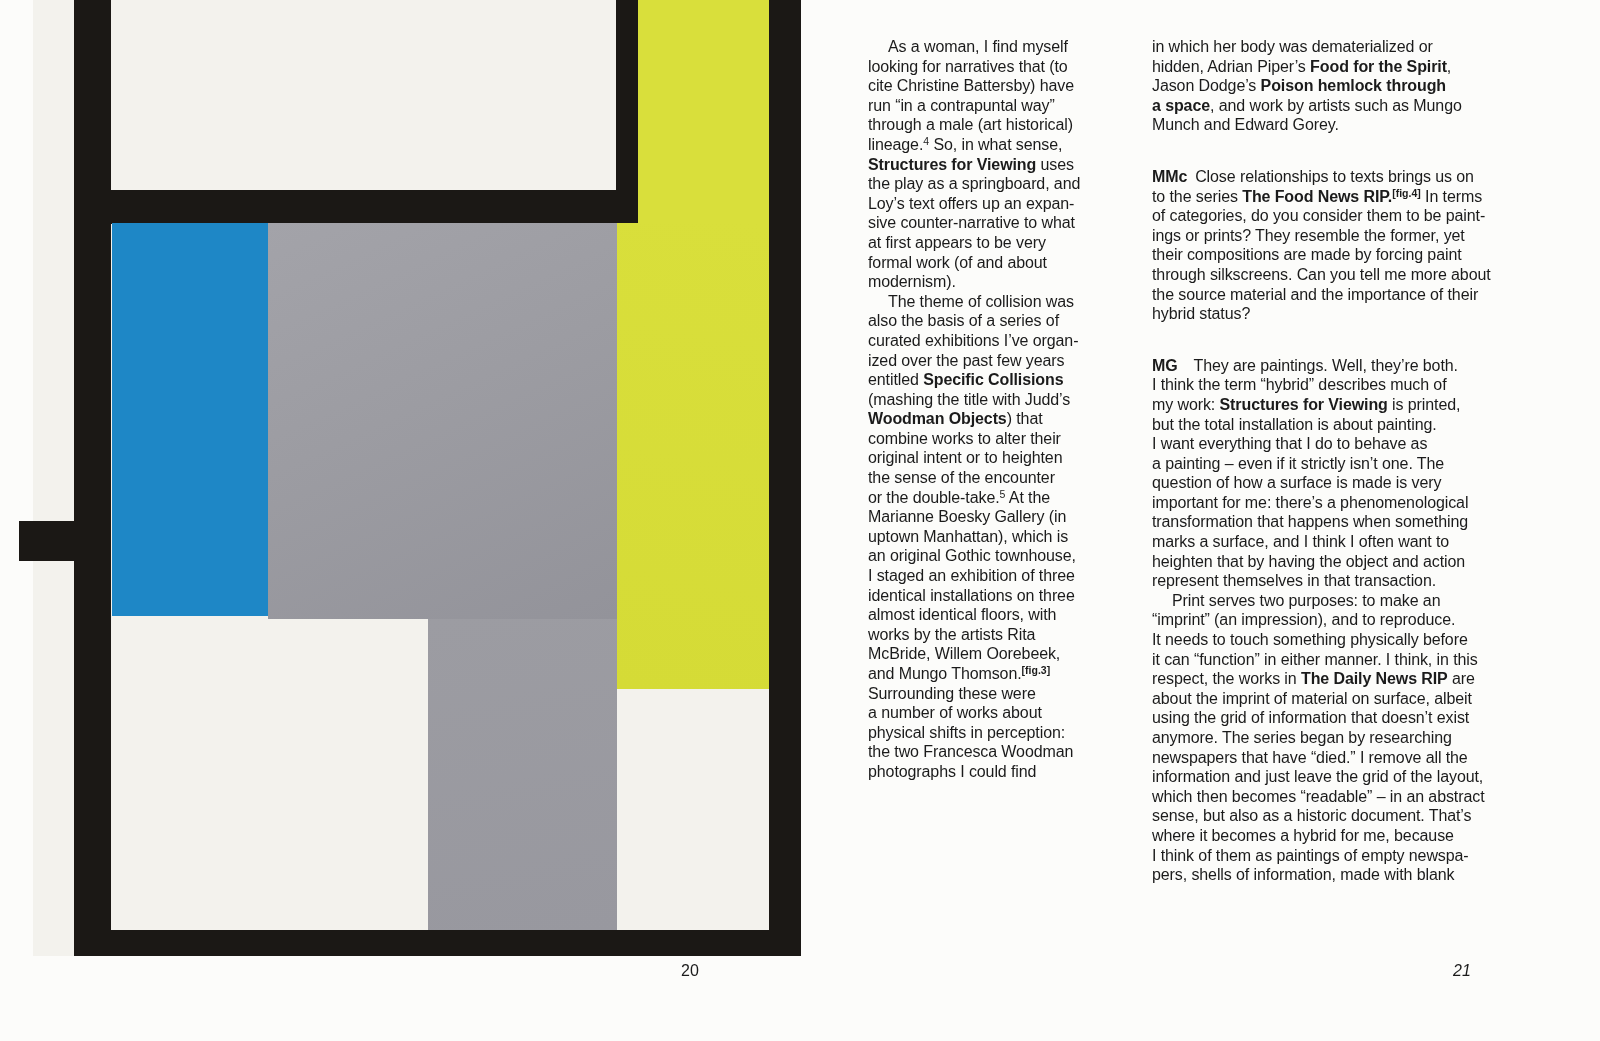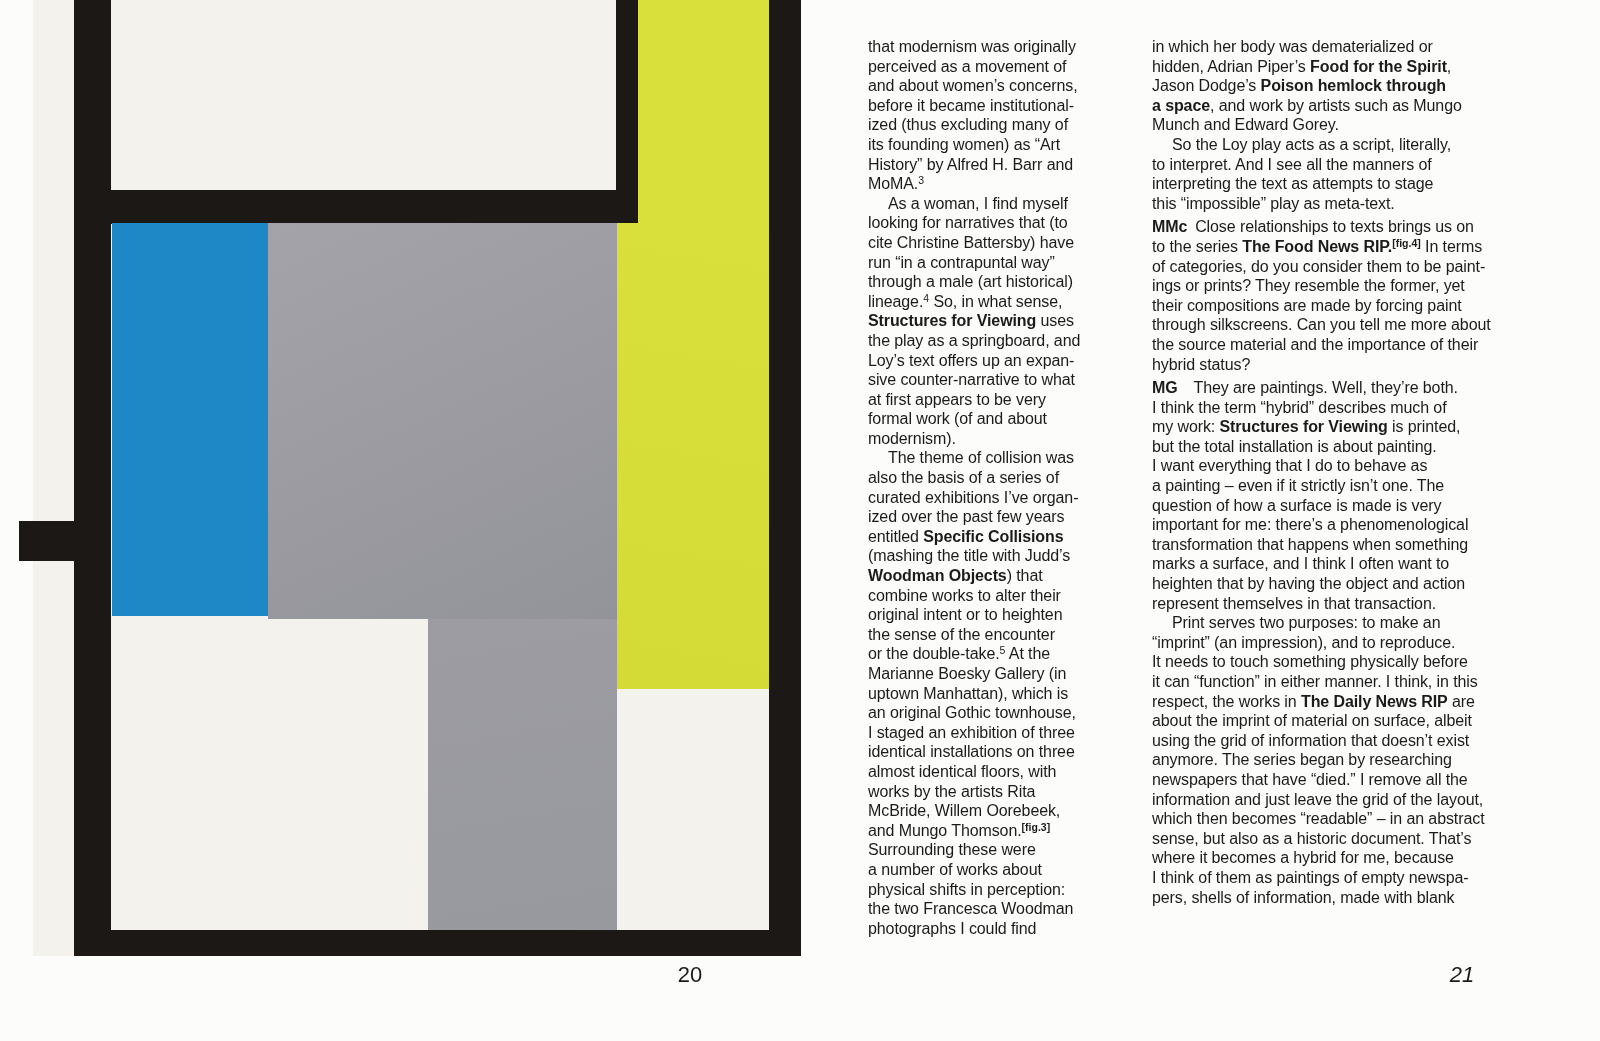--- a/index.html
+++ b/index.html
@@ -53,37 +53,37 @@
     top: 37px;
     font-size: 16px;
     line-height: 19.6px;
     letter-spacing: -0.1px;
     color: #1b1b1b;
   }
   .col-1 { left: 868px;  width: 250px; }
   .col-2 { left: 1152px; width: 395px; }
   .col p { white-space: pre-line; }
   .col p.indent { text-indent: 20px; }
-  .col p.space-before { margin-top: 4px; }
+  .col p.space-before { margin-top: 32px; }
   .col b { font-weight: 700; }
   .col sup {
     font-size: 10.5px;
     line-height: 0;
     position: relative;
     top: -5px;
     vertical-align: baseline;
     letter-spacing: 0;
   }
 
   .page-number {
     position: absolute;
     top: 962px;
     width: 44px;
     text-align: center;
-    font-size: 22px;
+    font-size: 16px;
     color: #1b1b1b;
   }
   .page-number-left  { left: 668px; }
   .page-number-right { left: 1440px; font-style: italic; }
 </style>
 </head>
 <body>
 
 <div class="artwork">
   <div class="shape bar bar-left"></div>
@@ -93,28 +93,20 @@
   <div class="shape block-blue"></div>
   <div class="shape block-gray-top"></div>
   <div class="shape block-gray-bottom"></div>
   <div class="shape block-yellow-top"></div>
   <div class="shape block-yellow-bottom"></div>
   <div class="shape bar bar-right"></div>
   <div class="shape bar bar-bottom"></div>
 </div>
 
 <div class="col col-1" id="col1">
-    <p><span>that modernism was originally
-perceived as a movement of
-and about women’s concerns,
-before it became institutional-
-ized (thus excluding many of
-its founding women) as “Art
-History” by Alfred H. Barr and
-MoMA.</span><sup>3</sup></p>
     <p class="indent"><span>As a woman, I find myself
 looking for narratives that (to
 cite Christine Battersby) have
 run “in a contrapuntal way”
 through a male (art historical)
 lineage.</span><sup>4</sup><span> So, in what sense,
 </span><span><b>Structures for Viewing</b></span><span> uses
 the play as a springboard, and
 Loy’s text offers up an expan-
 sive counter-narrative to what
@@ -146,24 +138,20 @@
 physical shifts in perception:
 the two Francesca Woodman
 photographs I could find</span></p>
   </div>
 <div class="col col-2" id="col2">
     <p><span>in which her body was dematerialized or
 hidden, Adrian Piper’s </span><span><b>Food for the Spirit</b></span><span>,
 Jason Dodge’s </span><span><b>Poison hemlock through
 a space</b></span><span>, and work by artists such as Mungo
 Munch and Edward Gorey.</span></p>
-    <p class="indent"><span>So the Loy play acts as a script, literally,
-to interpret. And I see all the manners of
-interpreting the text as attempts to stage
-this “impossible” play as meta-text.</span></p>
     <p class="space-before"><span><b>MMc</b></span><span> Close relationships to texts brings us on
 to the series </span><span><b>The Food News RIP.</b></span><sup><b>[fig.4]</b></sup><span> In terms
 of categories, do you consider them to be paint-
 ings or prints? They resemble the former, yet
 their compositions are made by forcing paint
 through silkscreens. Can you tell me more about
 the source material and the importance of their
 hybrid status?</span></p>
     <p class="space-before"><span><b>MG</b></span><span> They are paintings. Well, they’re both.
 I think the term “hybrid” describes much of

